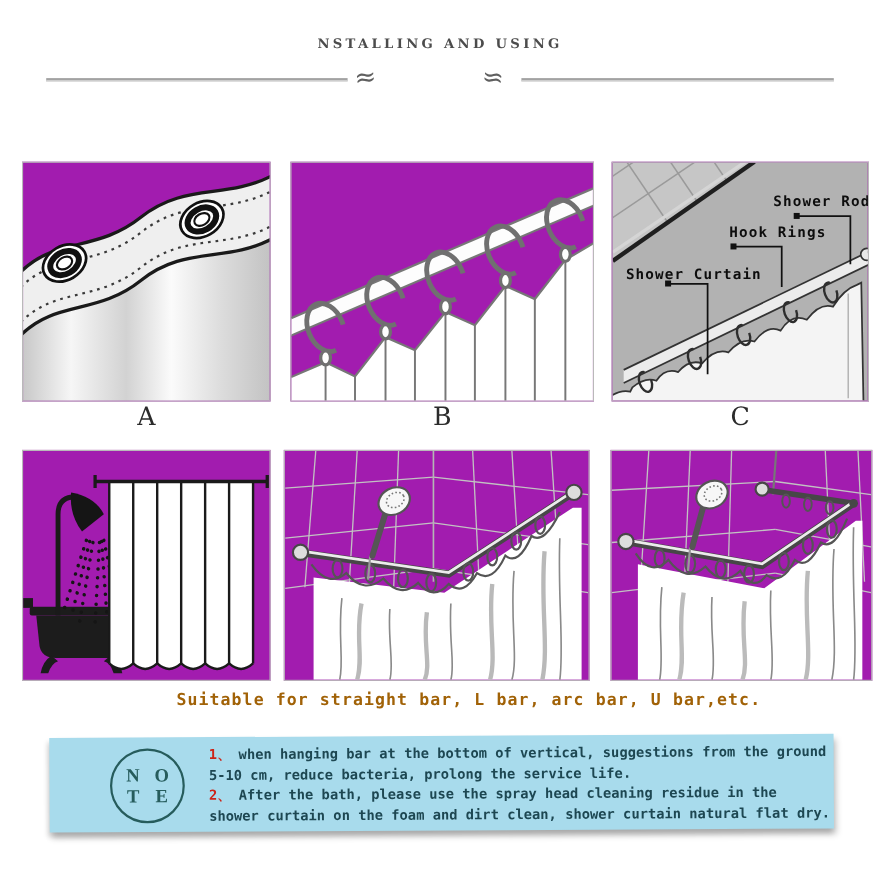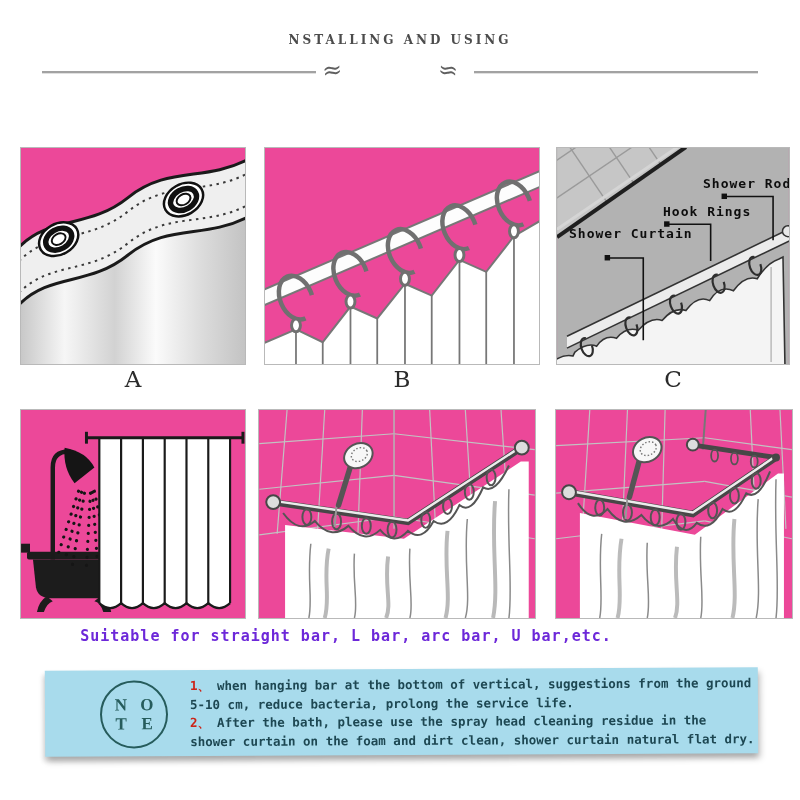--- a/index.html
+++ b/index.html
@@ -13,45 +13,45 @@
   .divline{position:absolute;top:71px;height:2px;background:#a2a2a2;
            border-bottom:1px solid #e0e0e0;}
   .divline.left{left:42px;width:274px;}
   .divline.right{left:474px;width:284px;}
   .swirl{position:absolute;top:56px;font-size:24px;color:#5f5f5f;font-style:italic;
          font-family:"DejaVu Serif", serif;transform:rotate(-6deg);}
   .swirl.s1{left:322px;}
   .swirl.s2{left:438px;transform:rotate(6deg) scaleX(-1);}
 
   
-  .panel{position:absolute;background:#ec4899;border:1px solid #b9b9b9;
+  .panel{position:absolute;background:#a21caf;border:1px solid #b9b9b9;
          box-sizing:border-box;}
   .panel svg{display:block;width:100%;height:100%;}
   #pA{left:20px;top:147px;width:226px;height:218px;}
   #pB{left:264px;top:147px;width:276px;height:218px;}
   #pC{left:556px;top:147px;width:234px;height:218px;overflow:hidden;}
   #pD1{left:20px;top:409px;width:226px;height:210px;}
   #pD2{left:258px;top:409px;width:278px;height:210px;}
   #pD3{left:555px;top:409px;width:238px;height:210px;}
 
   .caption{position:absolute;top:366px;height:30px;text-align:center;
            font-family:"DejaVu Serif", serif;font-size:23px;color:#2b2b2b;}
   #capA{left:20px;width:226px;}
   #capB{left:264px;width:276px;}
   #capC{left:556px;width:234px;}
 
   .clabel{position:absolute;font-size:13px;font-weight:bold;color:#0d0d0d;
           white-space:nowrap;letter-spacing:1px;}
   .clabel.rod{top:28px;left:146px;}
   .clabel.hooks{top:56px;left:106px;}
-  .clabel.curtain{top:78px;left:12px;}
+  .clabel.curtain{top:95px;left:12px;}
 
   
-  .suitable{position:absolute;top:627px;left:0;width:692px;text-align:center;
-            font-size:15px;font-weight:bold;color:#6d28d9;letter-spacing:1px;}
+  .suitable{position:absolute;top:627px;left:0;width:692px;text-align:right;
+            font-size:15px;font-weight:bold;color:#a16207;letter-spacing:1px;}
 
   
   .note{position:absolute;left:45px;top:669px;width:713px;height:86px;
         background:#a8dbec;transform:rotate(-0.3deg);
         box-shadow:2px 5px 6px rgba(0,0,0,0.25), -2px 4px 5px rgba(0,0,0,0.12);}
   .stamp{position:absolute;left:55px;top:10px;width:52px;height:60px;
          border:2.5px solid #265c5c;border-radius:50%;
          display:grid;grid-template-columns:1fr 1fr;align-content:center;
          justify-items:center;row-gap:0;padding:2px 6px;
          font-family:"Liberation Serif", serif;font-weight:bold;

